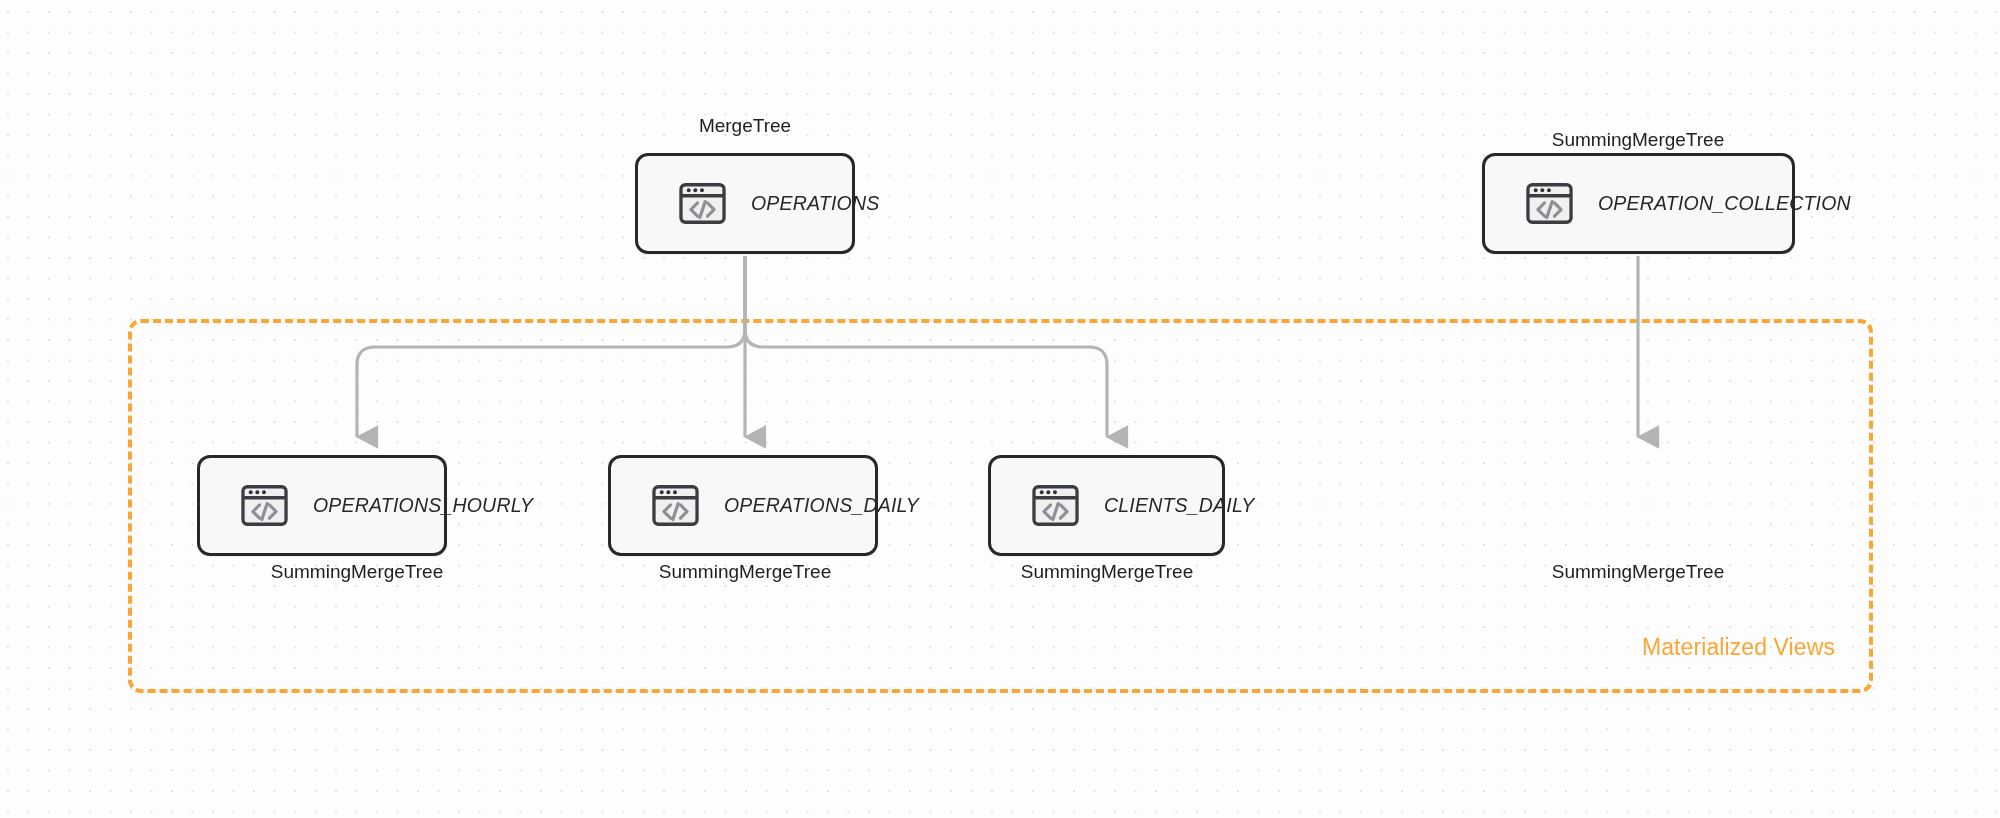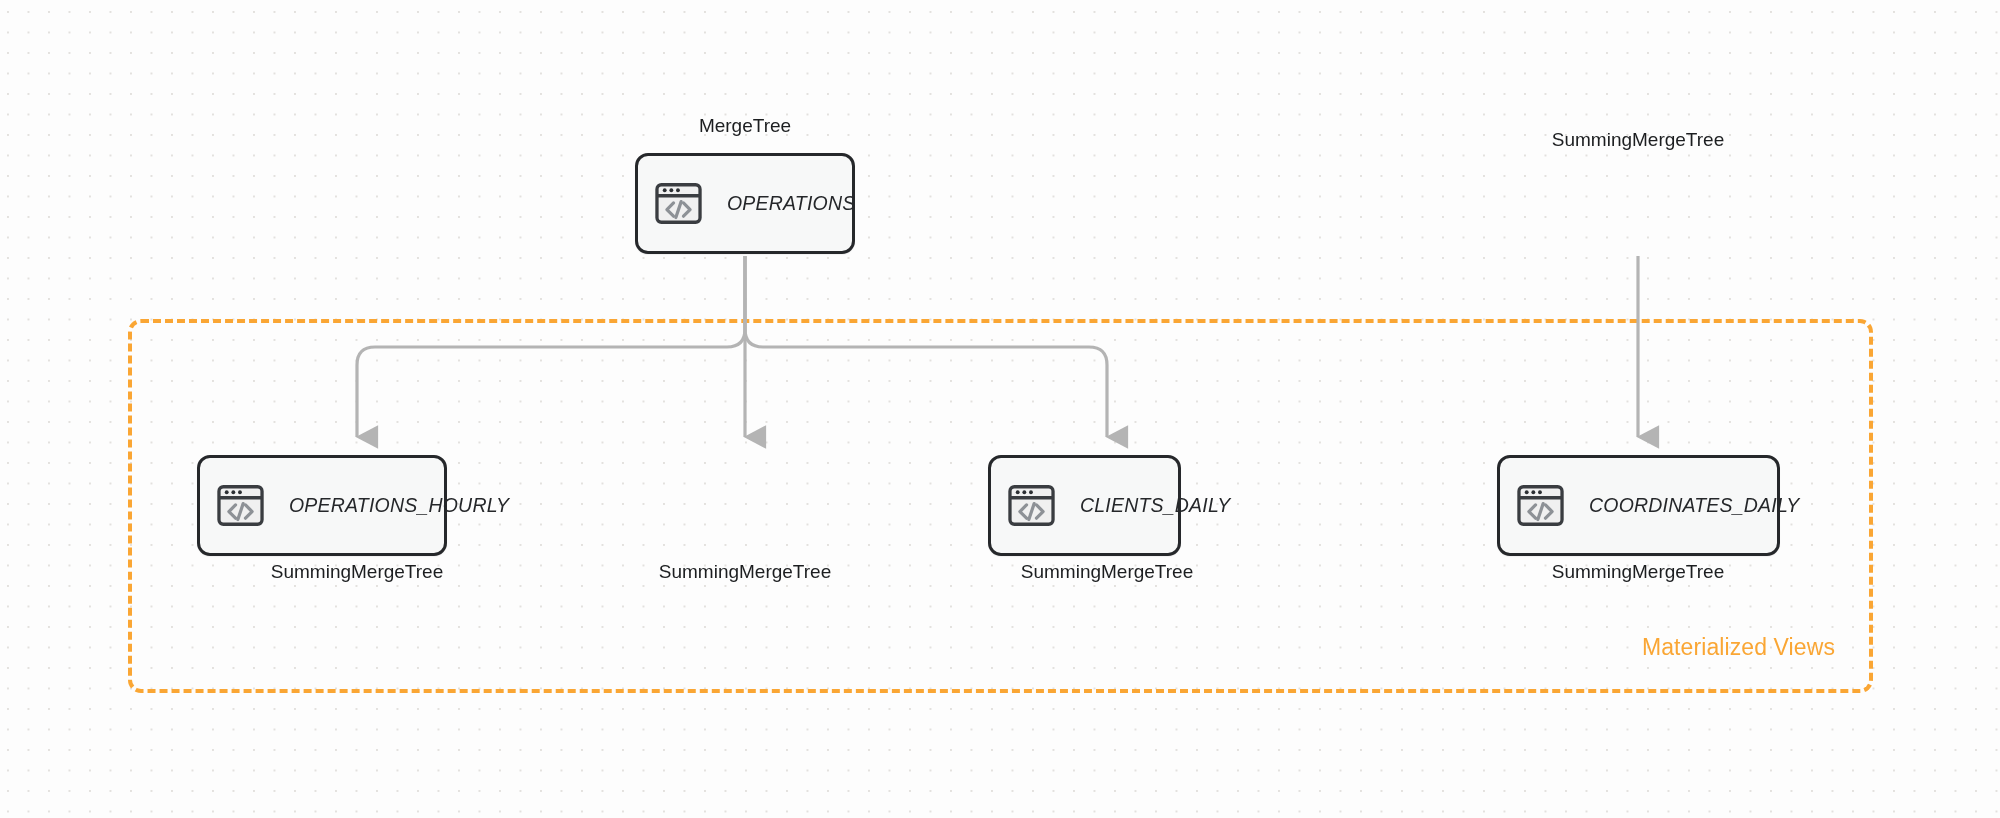--- a/index.html
+++ b/index.html
@@ -58,21 +58,21 @@
   
   .node {
     position: absolute;
     box-sizing: border-box;
     height: 101px;
     background: #f7f8f8;
     border: 3px solid #26282b;
     border-radius: 13px;
     display: flex;
     align-items: center;
-    padding-left: 14px;
+    padding-left: 38px;
     box-shadow: 0 1px 1px rgba(0,0,0,0.05);
     text-align: right;
   }
   .node-label {
     font-size: 19.5px;
     font-style: italic;
     color: #25272a;
     letter-spacing: 0.2px;
     white-space: nowrap;
     margin-left: 22px;
@@ -130,61 +130,74 @@
       <circle cx="17.5" cy="12" r="1.75" fill="#2c2f33"></circle>
       <circle cx="23.5" cy="12" r="1.75" fill="#2c2f33"></circle>
       <path d="M 19.5 23.5 L 13.5 29.5 L 19.5 35.5" stroke="#8d9196" stroke-width="2.9" fill="none" stroke-linecap="round" stroke-linejoin="round"></path>
       <path d="M 28.5 23.5 L 34.5 29.5 L 28.5 35.5" stroke="#8d9196" stroke-width="2.9" fill="none" stroke-linecap="round" stroke-linejoin="round"></path>
       <path d="M 26.4 22.3 L 21.6 36.7" stroke="#8d9196" stroke-width="2.9" fill="none" stroke-linecap="round"></path>
     </svg>
     <span class="node-label">OPERATIONS</span>
   </div>
 
   <div class="engine-caption" style="left:1638px; top:129px;">SummingMergeTree</div>
+  <div class="node" style="left:1482px; top:153px; width:313px;">
+    <svg class="code-icon" viewBox="0 0 48 48">
+      <rect x="4.5" y="7" width="39" height="34" rx="4" ry="4" fill="#f0f0f0" stroke="#3a3d41" stroke-width="3"></rect>
+      <path d="M 4.5 17 L 43.5 17" stroke="#3a3d41" stroke-width="3" fill="none"></path>
+      <circle cx="11.5" cy="12" r="1.75" fill="#2c2f33"></circle>
+      <circle cx="17.5" cy="12" r="1.75" fill="#2c2f33"></circle>
+      <circle cx="23.5" cy="12" r="1.75" fill="#2c2f33"></circle>
+      <path d="M 19.5 23.5 L 13.5 29.5 L 19.5 35.5" stroke="#8d9196" stroke-width="2.9" fill="none" stroke-linecap="round" stroke-linejoin="round"></path>
+      <path d="M 28.5 23.5 L 34.5 29.5 L 28.5 35.5" stroke="#8d9196" stroke-width="2.9" fill="none" stroke-linecap="round" stroke-linejoin="round"></path>
+      <path d="M 26.4 22.3 L 21.6 36.7" stroke="#8d9196" stroke-width="2.9" fill="none" stroke-linecap="round"></path>
+    </svg>
+    <span class="node-label">OPERATION_COLLECTION</span>
+  </div>
 
   <div class="node" style="left:197px; top:455px; width:250px;">
     <svg class="code-icon" viewBox="0 0 48 48">
       <rect x="4.5" y="7" width="39" height="34" rx="4" ry="4" fill="#f0f0f0" stroke="#3a3d41" stroke-width="3"></rect>
       <path d="M 4.5 17 L 43.5 17" stroke="#3a3d41" stroke-width="3" fill="none"></path>
       <circle cx="11.5" cy="12" r="1.75" fill="#2c2f33"></circle>
       <circle cx="17.5" cy="12" r="1.75" fill="#2c2f33"></circle>
       <circle cx="23.5" cy="12" r="1.75" fill="#2c2f33"></circle>
       <path d="M 19.5 23.5 L 13.5 29.5 L 19.5 35.5" stroke="#8d9196" stroke-width="2.9" fill="none" stroke-linecap="round" stroke-linejoin="round"></path>
       <path d="M 28.5 23.5 L 34.5 29.5 L 28.5 35.5" stroke="#8d9196" stroke-width="2.9" fill="none" stroke-linecap="round" stroke-linejoin="round"></path>
       <path d="M 26.4 22.3 L 21.6 36.7" stroke="#8d9196" stroke-width="2.9" fill="none" stroke-linecap="round"></path>
     </svg>
     <span class="node-label">OPERATIONS_HOURLY</span>
   </div>
   <div class="engine-caption" style="left:357px; top:561px;">SummingMergeTree</div>
 
+  <div class="node" style="left:608px; top:455px; width:270px;">
+    <svg class="code-icon" viewBox="0 0 48 48">
+      <rect x="4.5" y="7" width="39" height="34" rx="4" ry="4" fill="#f0f0f0" stroke="#3a3d41" stroke-width="3"></rect>
+      <path d="M 4.5 17 L 43.5 17" stroke="#3a3d41" stroke-width="3" fill="none"></path>
+      <circle cx="11.5" cy="12" r="1.75" fill="#2c2f33"></circle>
+      <circle cx="17.5" cy="12" r="1.75" fill="#2c2f33"></circle>
+      <circle cx="23.5" cy="12" r="1.75" fill="#2c2f33"></circle>
+      <path d="M 19.5 23.5 L 13.5 29.5 L 19.5 35.5" stroke="#8d9196" stroke-width="2.9" fill="none" stroke-linecap="round" stroke-linejoin="round"></path>
+      <path d="M 28.5 23.5 L 34.5 29.5 L 28.5 35.5" stroke="#8d9196" stroke-width="2.9" fill="none" stroke-linecap="round" stroke-linejoin="round"></path>
+      <path d="M 26.4 22.3 L 21.6 36.7" stroke="#8d9196" stroke-width="2.9" fill="none" stroke-linecap="round"></path>
+    </svg>
+    <span class="node-label">OPERATIONS_DAILY</span>
+  </div>
   <div class="engine-caption" style="left:745px; top:561px;">SummingMergeTree</div>
 
-  <div class="node" style="left:988px; top:455px; width:193px;">
+  <div class="node" style="left:988px; top:455px; width:237px;">
     <svg class="code-icon" viewBox="0 0 48 48">
       <rect x="4.5" y="7" width="39" height="34" rx="4" ry="4" fill="#f0f0f0" stroke="#3a3d41" stroke-width="3"></rect>
       <path d="M 4.5 17 L 43.5 17" stroke="#3a3d41" stroke-width="3" fill="none"></path>
       <circle cx="11.5" cy="12" r="1.75" fill="#2c2f33"></circle>
       <circle cx="17.5" cy="12" r="1.75" fill="#2c2f33"></circle>
       <circle cx="23.5" cy="12" r="1.75" fill="#2c2f33"></circle>
       <path d="M 19.5 23.5 L 13.5 29.5 L 19.5 35.5" stroke="#8d9196" stroke-width="2.9" fill="none" stroke-linecap="round" stroke-linejoin="round"></path>
       <path d="M 28.5 23.5 L 34.5 29.5 L 28.5 35.5" stroke="#8d9196" stroke-width="2.9" fill="none" stroke-linecap="round" stroke-linejoin="round"></path>
       <path d="M 26.4 22.3 L 21.6 36.7" stroke="#8d9196" stroke-width="2.9" fill="none" stroke-linecap="round"></path>
     </svg>
     <span class="node-label">CLIENTS_DAILY</span>
   </div>
   <div class="engine-caption" style="left:1107px; top:561px;">SummingMergeTree</div>
 
-  <div class="node" style="left:1497px; top:455px; width:283px;">
-    <svg class="code-icon" viewBox="0 0 48 48">
-      <rect x="4.5" y="7" width="39" height="34" rx="4" ry="4" fill="#f0f0f0" stroke="#3a3d41" stroke-width="3"></rect>
-      <path d="M 4.5 17 L 43.5 17" stroke="#3a3d41" stroke-width="3" fill="none"></path>
-      <circle cx="11.5" cy="12" r="1.75" fill="#2c2f33"></circle>
-      <circle cx="17.5" cy="12" r="1.75" fill="#2c2f33"></circle>
-      <circle cx="23.5" cy="12" r="1.75" fill="#2c2f33"></circle>
-      <path d="M 19.5 23.5 L 13.5 29.5 L 19.5 35.5" stroke="#8d9196" stroke-width="2.9" fill="none" stroke-linecap="round" stroke-linejoin="round"></path>
-      <path d="M 28.5 23.5 L 34.5 29.5 L 28.5 35.5" stroke="#8d9196" stroke-width="2.9" fill="none" stroke-linecap="round" stroke-linejoin="round"></path>
-      <path d="M 26.4 22.3 L 21.6 36.7" stroke="#8d9196" stroke-width="2.9" fill="none" stroke-linecap="round"></path>
-    </svg>
-    <span class="node-label">COORDINATES_DAILY</span>
-  </div>
   <div class="engine-caption" style="left:1638px; top:561px;">SummingMergeTree</div>
 
 </div>
 
 </body></html>

